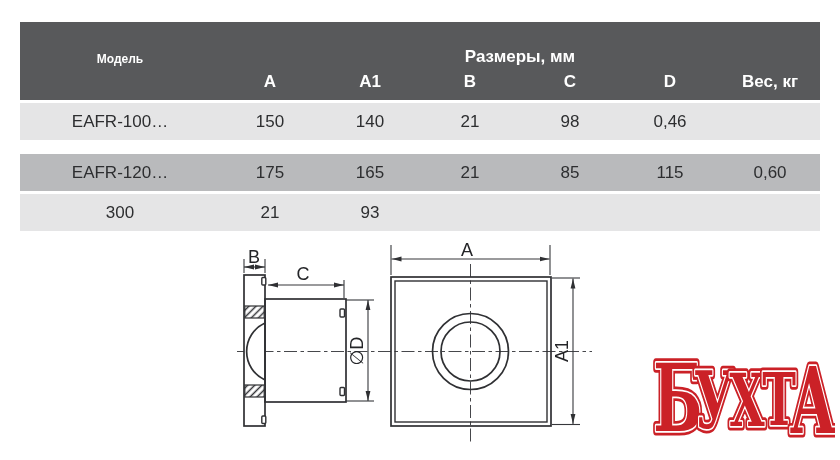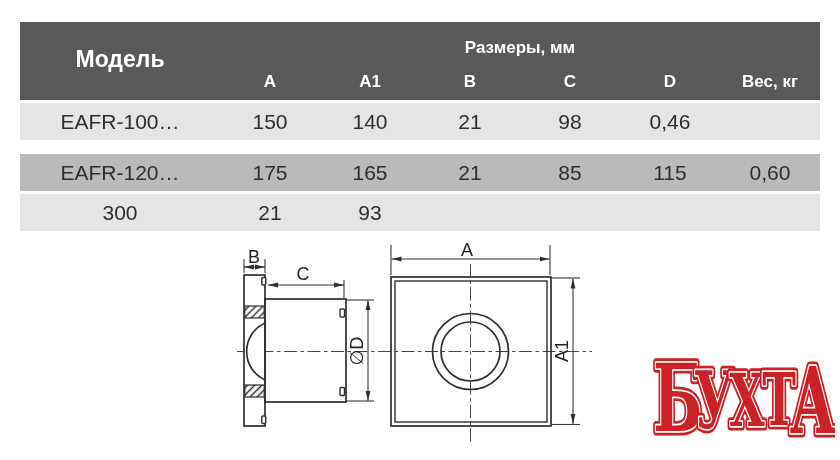--- a/index.html
+++ b/index.html
@@ -3,28 +3,28 @@
 <meta charset="utf-8">
 <style>
   html,body{margin:0;padding:0;background:#fff;}
   .stage{position:relative;width:840px;height:460px;background:#ffffff;overflow:hidden;
          font-family:"Liberation Sans","DejaVu Sans",sans-serif;}
 
   
   .spec-table{position:absolute;left:20px;top:22px;width:800px;}
   .thead{position:relative;height:78px;background:#58595b;color:#ffffff;}
   .model-h{position:absolute;left:0;top:0;width:200px;height:78px;display:flex;
-           align-items:center;justify-content:center;font-size:23px;font-weight:700;padding-bottom:4px;box-sizing:border-box;}
-  .group-h{position:absolute;left:200px;top:5px;width:600px;height:42px;display:flex;
+           align-items:center;justify-content:center;font-size:12px;font-weight:700;padding-bottom:4px;box-sizing:border-box;}
+  .group-h{position:absolute;left:200px;top:14px;width:600px;height:42px;display:flex;
            align-items:center;justify-content:center;font-size:17px;font-weight:700;}
   .sub-h{position:absolute;left:200px;bottom:0;width:600px;height:36px;display:grid;
          grid-template-columns:repeat(6,100px);}
   .sub-h span{display:flex;align-items:center;justify-content:center;font-size:17px;font-weight:700;}
   .row{height:37px;margin-top:3px;display:grid;grid-template-columns:200px repeat(6,100px);
-       align-items:center;color:#2d2e30;font-size:21px;}
+       align-items:center;color:#2d2e30;font-size:17px;}
   .row-light{background:#e5e5e6;}
   .row-dark{background:#b9babc;margin-top:14px;}
   .cell{text-align:center;}
 
   
   .drawing{position:absolute;left:225px;top:236px;width:395px;height:224px;}
   .drawing text{font-family:"Liberation Sans","DejaVu Sans",sans-serif;font-size:18px;fill:#242528;}
 
   
   .logo{position:absolute;left:650px;top:348px;width:185px;height:105px;}

